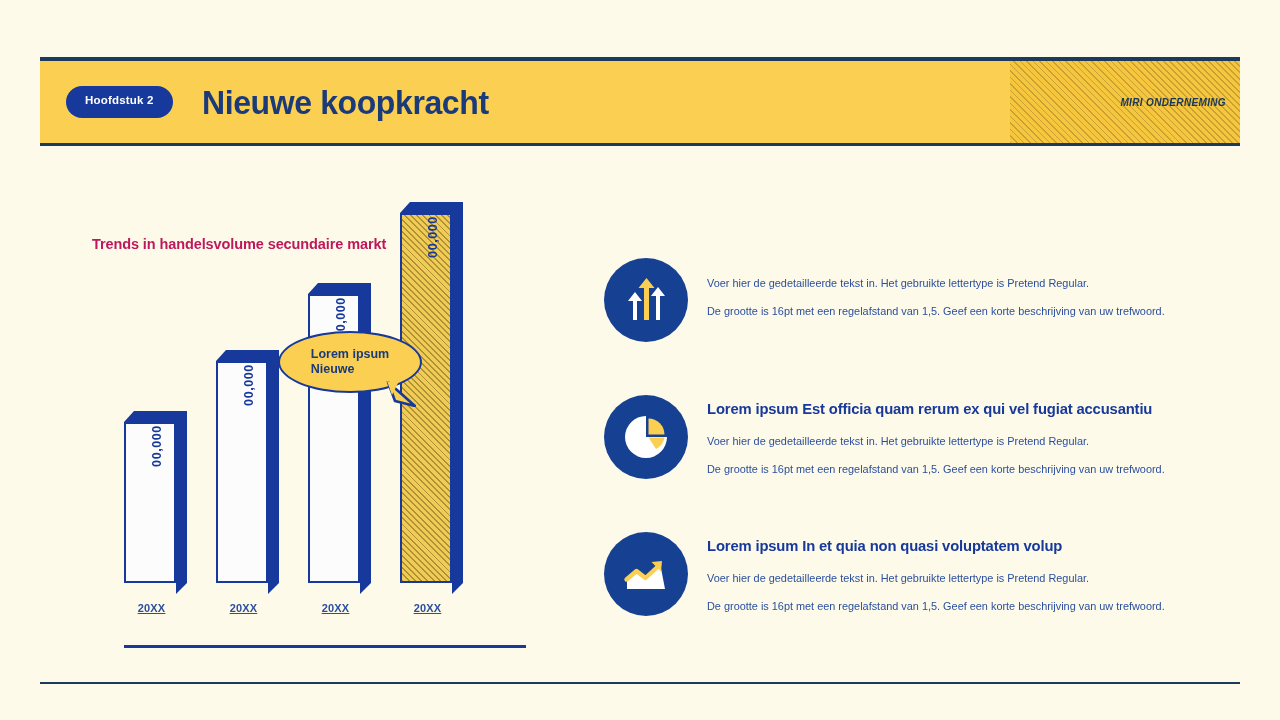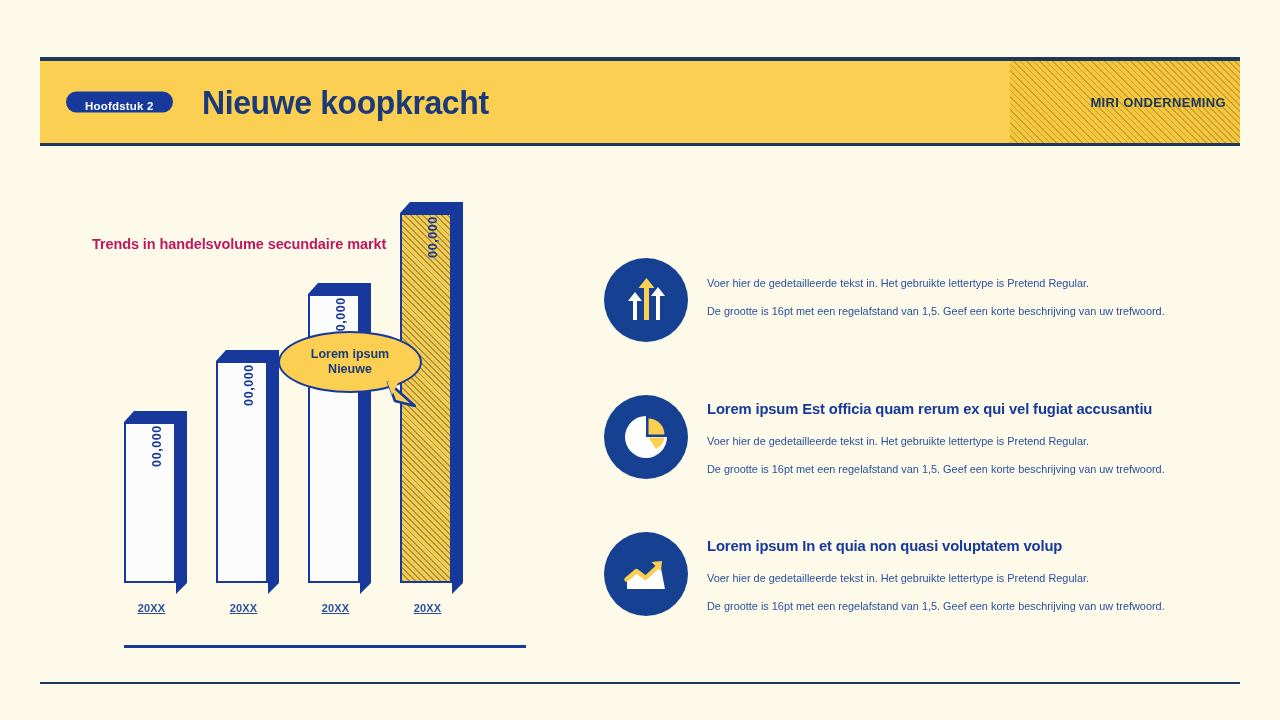--- a/index.html
+++ b/index.html
@@ -43,35 +43,36 @@
         rgba(140,110,30,0.42) 1.3px,
         rgba(255,255,255,0.0) 1.3px,
         rgba(255,255,255,0.0) 4.6px
     );
   }
   .header-hatch-label {
     position: absolute;
     right: 14px;
     top: 50%;
     transform: translateY(-50%);
-    font-size: 13px;
+    font-size: 10px;
     font-weight: 700;
     letter-spacing: 0.35px;
     color: #17365A;
     white-space: nowrap;
+    font-style: italic;
   }
   .chapter-pill {
     position: absolute;
     left: 26px;
     top: 50%;
     transform: translateY(-50%);
     background: #17399B;
     color: #ffffff;
     border-radius: 999px;
-    padding: 8px 19px 1px;
+    padding: 8px 19px 12px;
     font-size: 11.5px;
     font-weight: 700;
     letter-spacing: 0.2px;
     white-space: nowrap;
   }
   .header-title {
     position: absolute;
     left: 162px;
     top: 50%;
     transform: translateY(-50%);
@@ -216,21 +217,21 @@
     border: 2.6px solid #17399B;
     border-radius: 50%;
     box-sizing: border-box;
     display: flex;
     align-items: center;
     justify-content: center;
   }
   .callout-text {
     position: relative;
     z-index: 2;
-    text-align: center;
+    text-align: left;
     font-size: 12.5px;
     font-weight: 600;
     color: #1B3A7A;
     line-height: 1.24;
   }
   .callout-tail {
     position: absolute;
     right: 6px;
     bottom: -14px;
     width: 30px;

